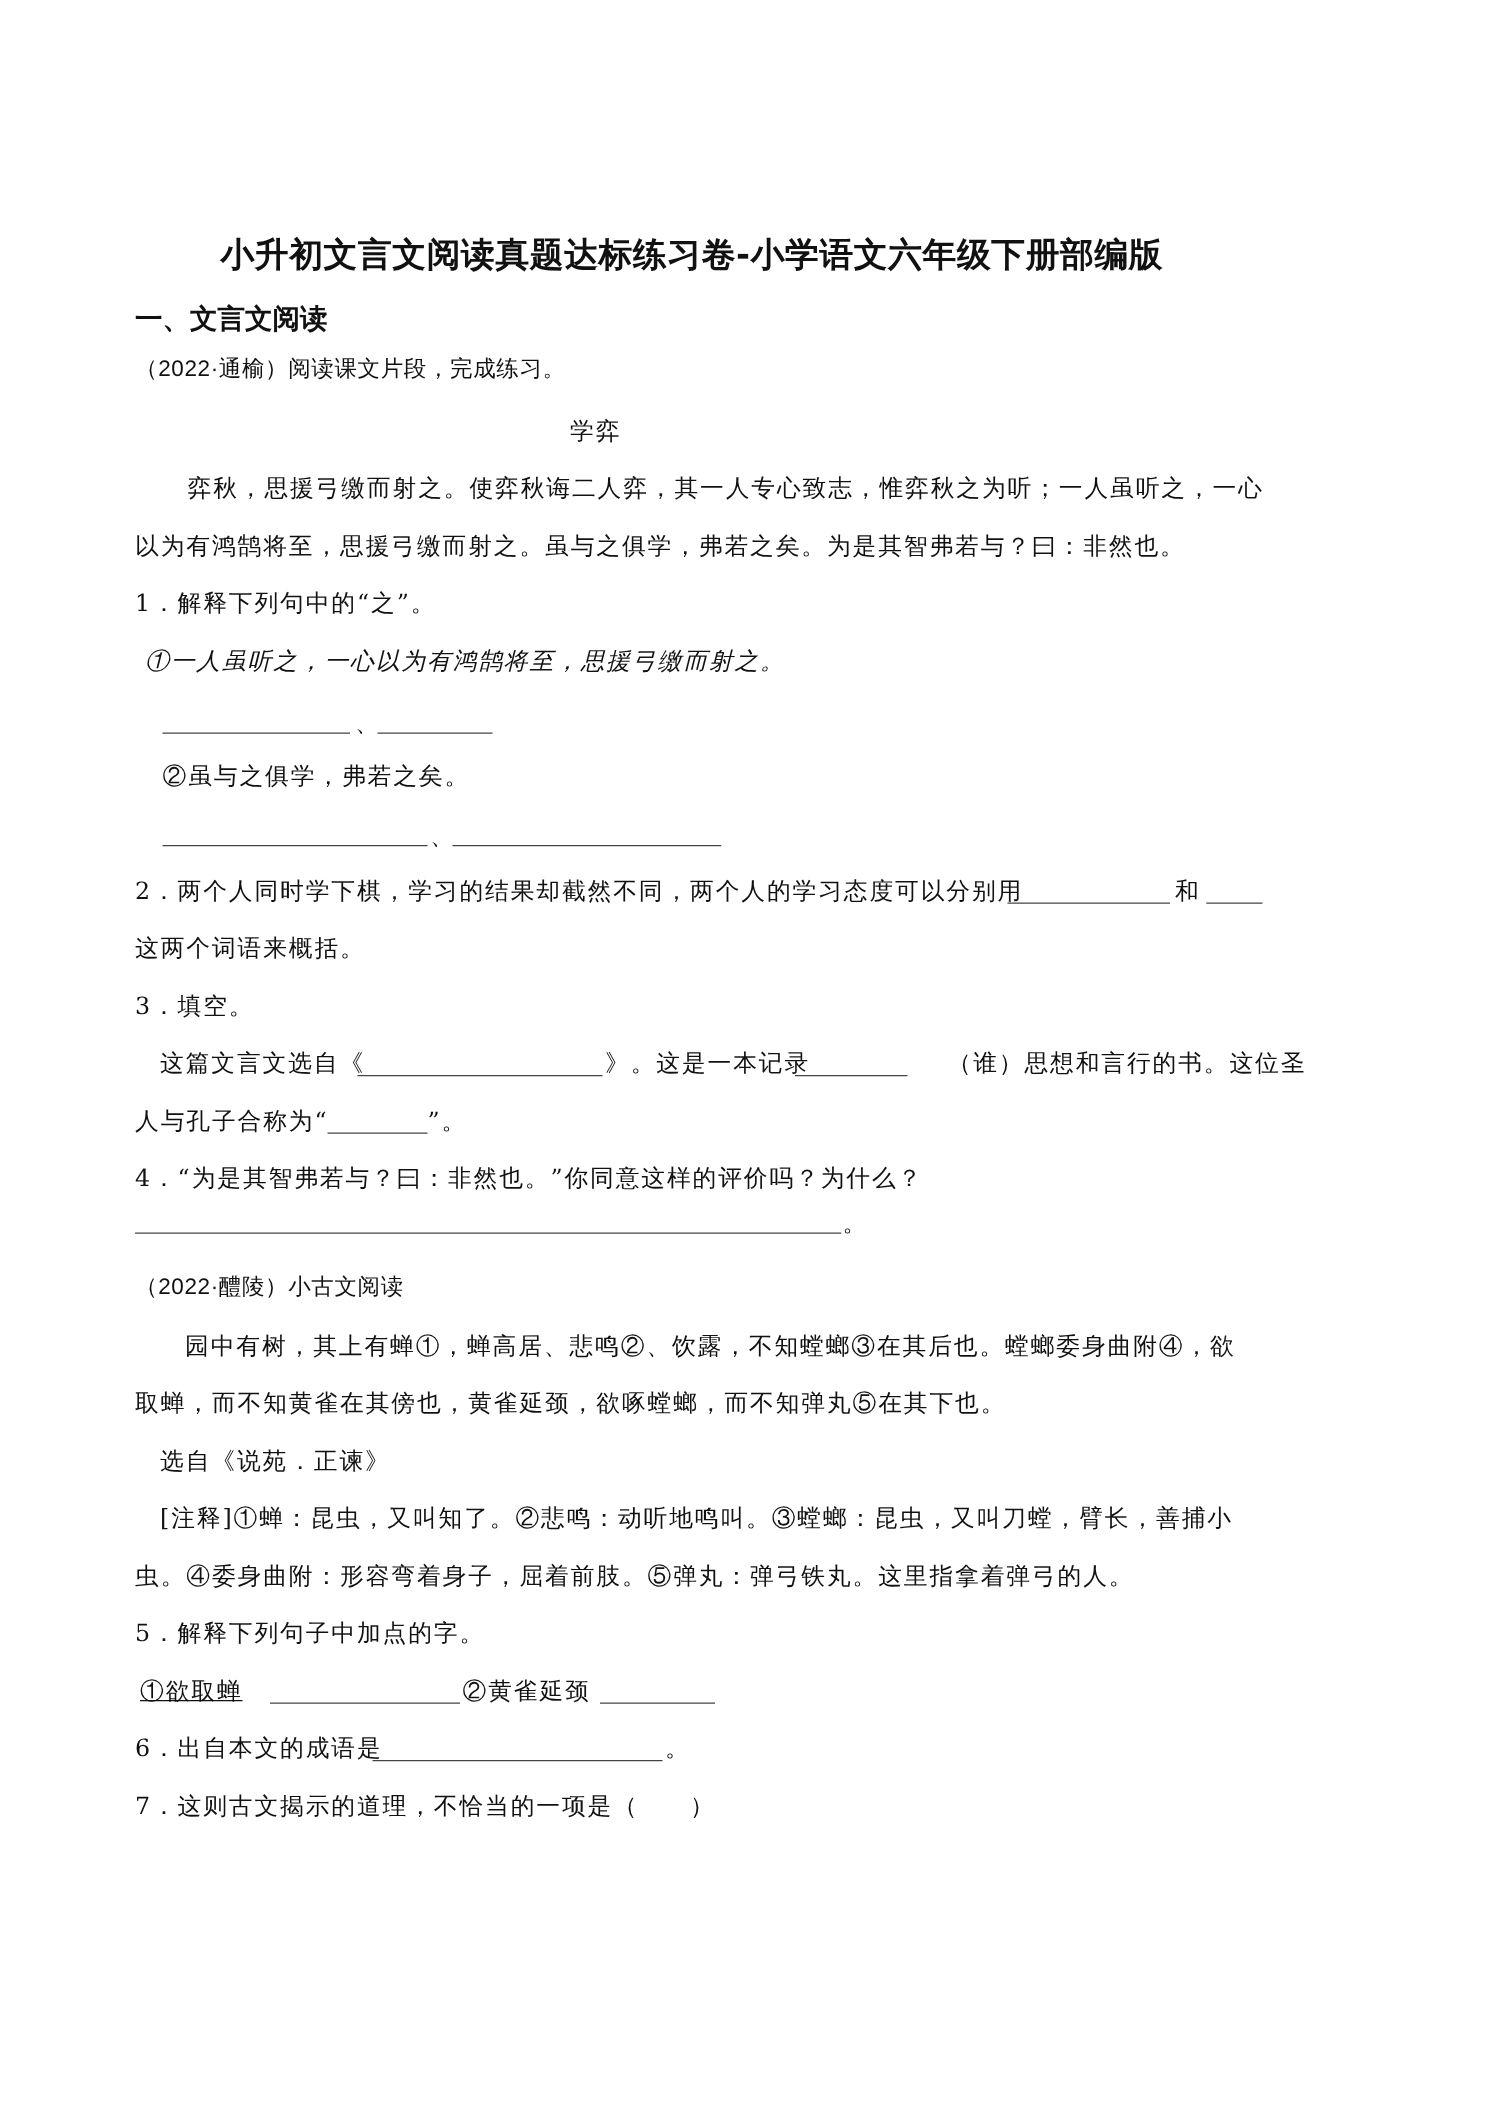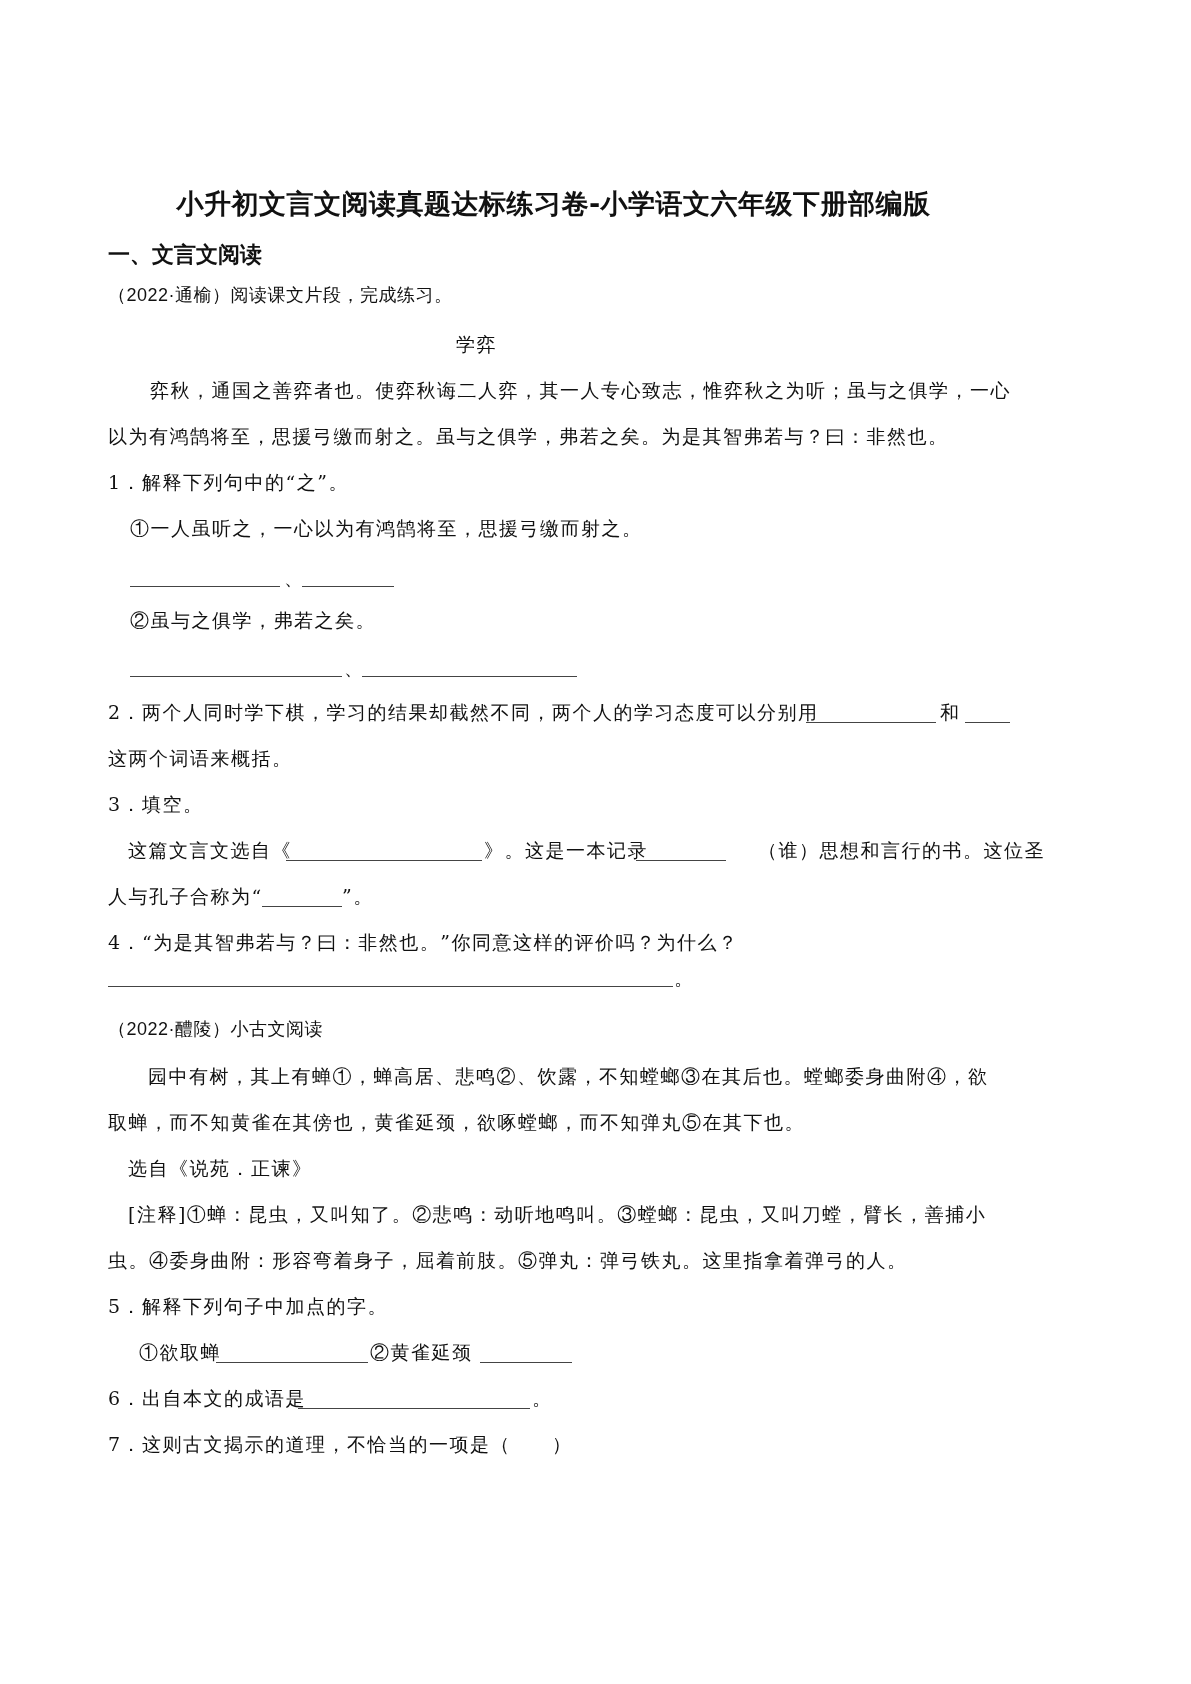--- a/index.html
+++ b/index.html
@@ -19,27 +19,27 @@
 
 <div>
 
   <div class="abs title">小升初文言文阅读真题达标练习卷-小学语文六年级下册部编版</div>
   <div class="abs section">一、文言文阅读</div>
 
   <div class="abs src" style="left:108px; top:283px;">
     <span class="yr">（2022·通榆）</span><span>阅读课文片段，完成练习。</span>
   </div>
   <div class="abs t" style="left:0; width:953px; text-align:center; top:332px;">学弈</div>
-  <div class="abs t" style="left:150px; top:378px;">弈秋，通国之善弈者也。使弈秋诲二人弈，其一人专心致志，惟弈秋之为听；虽与之俱学，一心</div>
+  <div class="abs t" style="left:150px; top:378px;">弈秋，思援弓缴而射之。使弈秋诲二人弈，其一人专心致志，惟弈秋之为听；一人虽听之，一心</div>
   <div class="abs t" style="left:108px; top:424px;">以为有鸿鹄将至，思援弓缴而射之。虽与之俱学，弗若之矣。为是其智弗若与？曰：非然也。</div>
 
   <div class="abs t" style="left:108px; top:470px;">
     <span>1．</span><span>解释下列句中的“之”。</span>
   </div>
-  <div class="abs t" style="left:130px; top:516px;">①一人虽听之，一心以为有鸿鹄将至，思援弓缴而射之。</div>
+  <div class="abs t" style="left:116px; top:516px;font-style:italic;">①一人虽听之，一心以为有鸿鹄将至，思援弓缴而射之。</div>
   <div class="bline" style="left:130px; top:586px; width:150px;"></div>
   <div class="abs t" style="left:284px; top:566px;">、</div>
   <div class="bline" style="left:302px; top:586px; width:92px;"></div>
   <div class="abs t" style="left:130px; top:608px;">②虽与之俱学，弗若之矣。</div>
   <div class="bline" style="left:130px; top:676px; width:212px;"></div>
   <div class="abs t" style="left:344px; top:656px;">、</div>
   <div class="bline" style="left:362px; top:676px; width:215px;"></div>
 
   <div class="abs t" style="left:108px; top:700px;">
     <span>2．</span><span>两个人同时学下棋，学习的结果却截然不同，两个人的学习态度可以分别用</span>
@@ -72,21 +72,21 @@
   </div>
   <div class="abs t" style="left:148px; top:1064px;">园中有树，其上有蝉①，蝉高居、悲鸣②、饮露，不知螳螂③在其后也。螳螂委身曲附④，欲</div>
   <div class="abs t" style="left:108px; top:1110px;">取蝉，而不知黄雀在其傍也，黄雀延颈，欲啄螳螂，而不知弹丸⑤在其下也。</div>
   <div class="abs t" style="left:128px; top:1156px;">选自《说苑．正谏》</div>
   <div class="abs t" style="left:128px; top:1202px;">[注释]①蝉：昆虫，又叫知了。②悲鸣：动听地鸣叫。③螳螂：昆虫，又叫刀螳，臂长，善捕小</div>
   <div class="abs t" style="left:108px; top:1248px;">虫。④委身曲附：形容弯着身子，屈着前肢。⑤弹丸：弹弓铁丸。这里指拿着弹弓的人。</div>
 
   <div class="abs t" style="left:108px; top:1294px;">
     <span>5．</span><span>解释下列句子中加点的字。</span>
   </div>
-  <div class="abs t" style="left:139px; top:1340px;">①欲取蝉</div>
+  <div class="abs t" style="left:112px; top:1340px;text-decoration:underline;">①欲取蝉</div>
   <div class="bline" style="left:216px; top:1362px; width:152px;"></div>
   <div class="abs t" style="left:370px; top:1340px;">②黄雀延颈</div>
   <div class="bline" style="left:480px; top:1362px; width:92px;"></div>
 
   <div class="abs t" style="left:108px; top:1386px;">
     <span>6．</span><span>出自本文的成语是</span>
   </div>
   <div class="bline" style="left:298px; top:1408px; width:232px;"></div>
   <div class="abs t" style="left:532px; top:1386px;">。</div>
 

